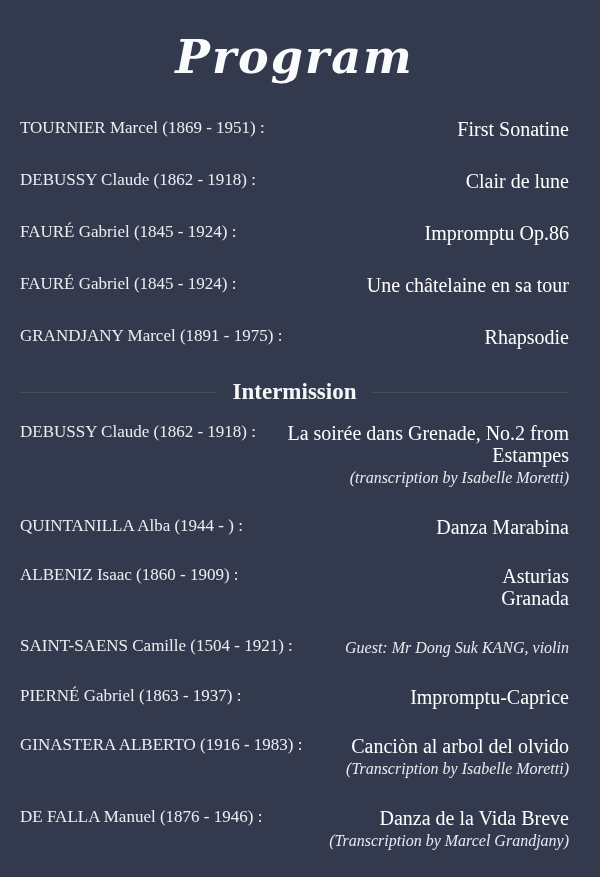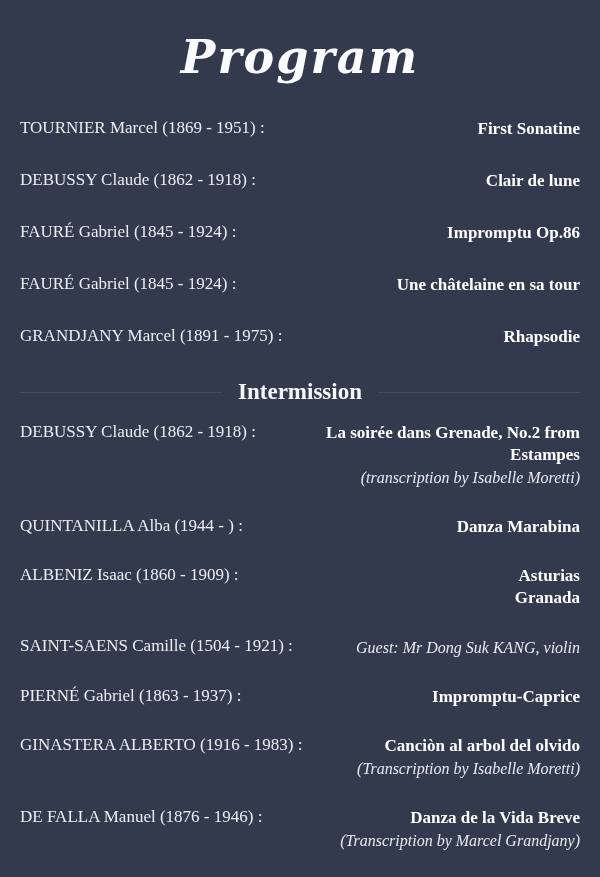--- a/index.html
+++ b/index.html
@@ -9,21 +9,21 @@
     height: 877px;
     background: #343a4d;
     overflow: hidden;
     font-family: "Liberation Serif", serif;
     color: #f3f4f7;
   }
   .page {
     box-sizing: border-box;
     width: 600px;
     height: 877px;
-    padding: 22px 20px 10px 20px;
+    padding: 22px 31px 10px 20px;
     border-radius: 6px;
   }
   .title {
     text-align: center;
     font-family: "DejaVu Serif", serif;
     font-style: italic;
     font-weight: bold;
     font-size: 46px;
     line-height: 70px;
     letter-spacing: 2px;
@@ -45,23 +45,23 @@
     white-space: nowrap;
     font-weight: normal;
     color: #eceef2;
   }
   .piece-block {
     flex: 1;
     text-align: right;
     margin-left: 12px;
   }
   .piece {
-    font-size: 17px;
+    font-size: 20px;
     line-height: 22px;
-    font-weight: bold;
+    font-weight: normal;
     color: #ffffff;
   }
   .note {
     font-size: 16px;
     line-height: 23px;
     font-style: italic;
     color: #e8eaef;
   }
   .intermission {
     display: flex;

